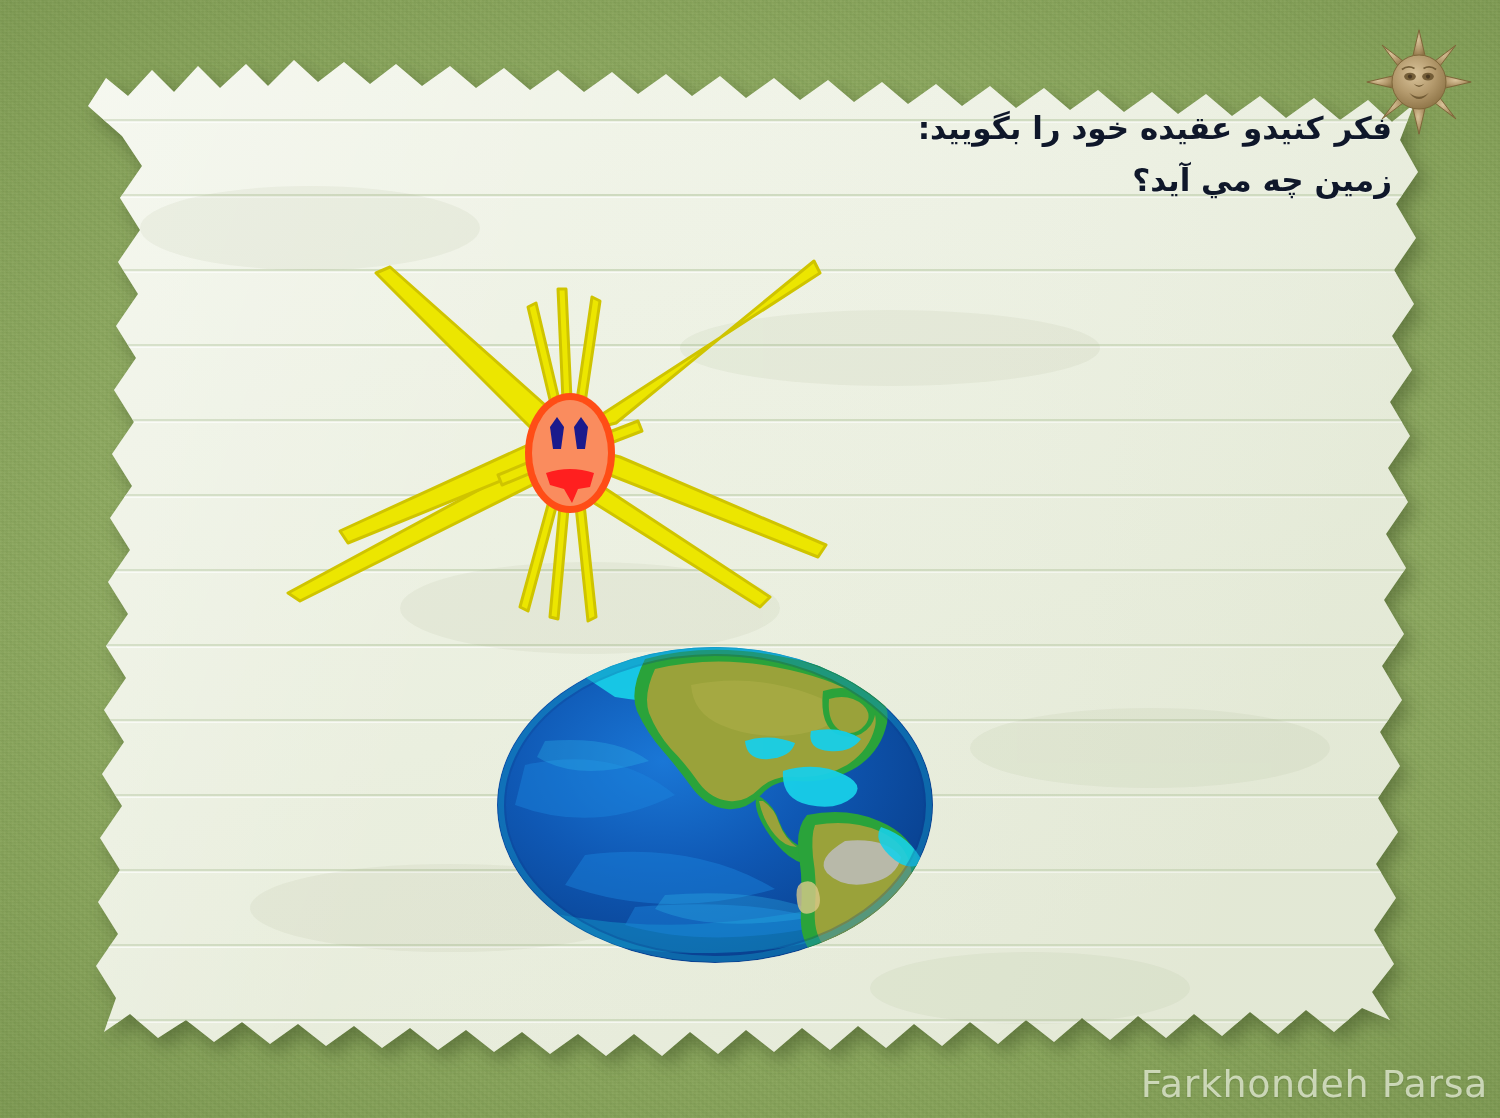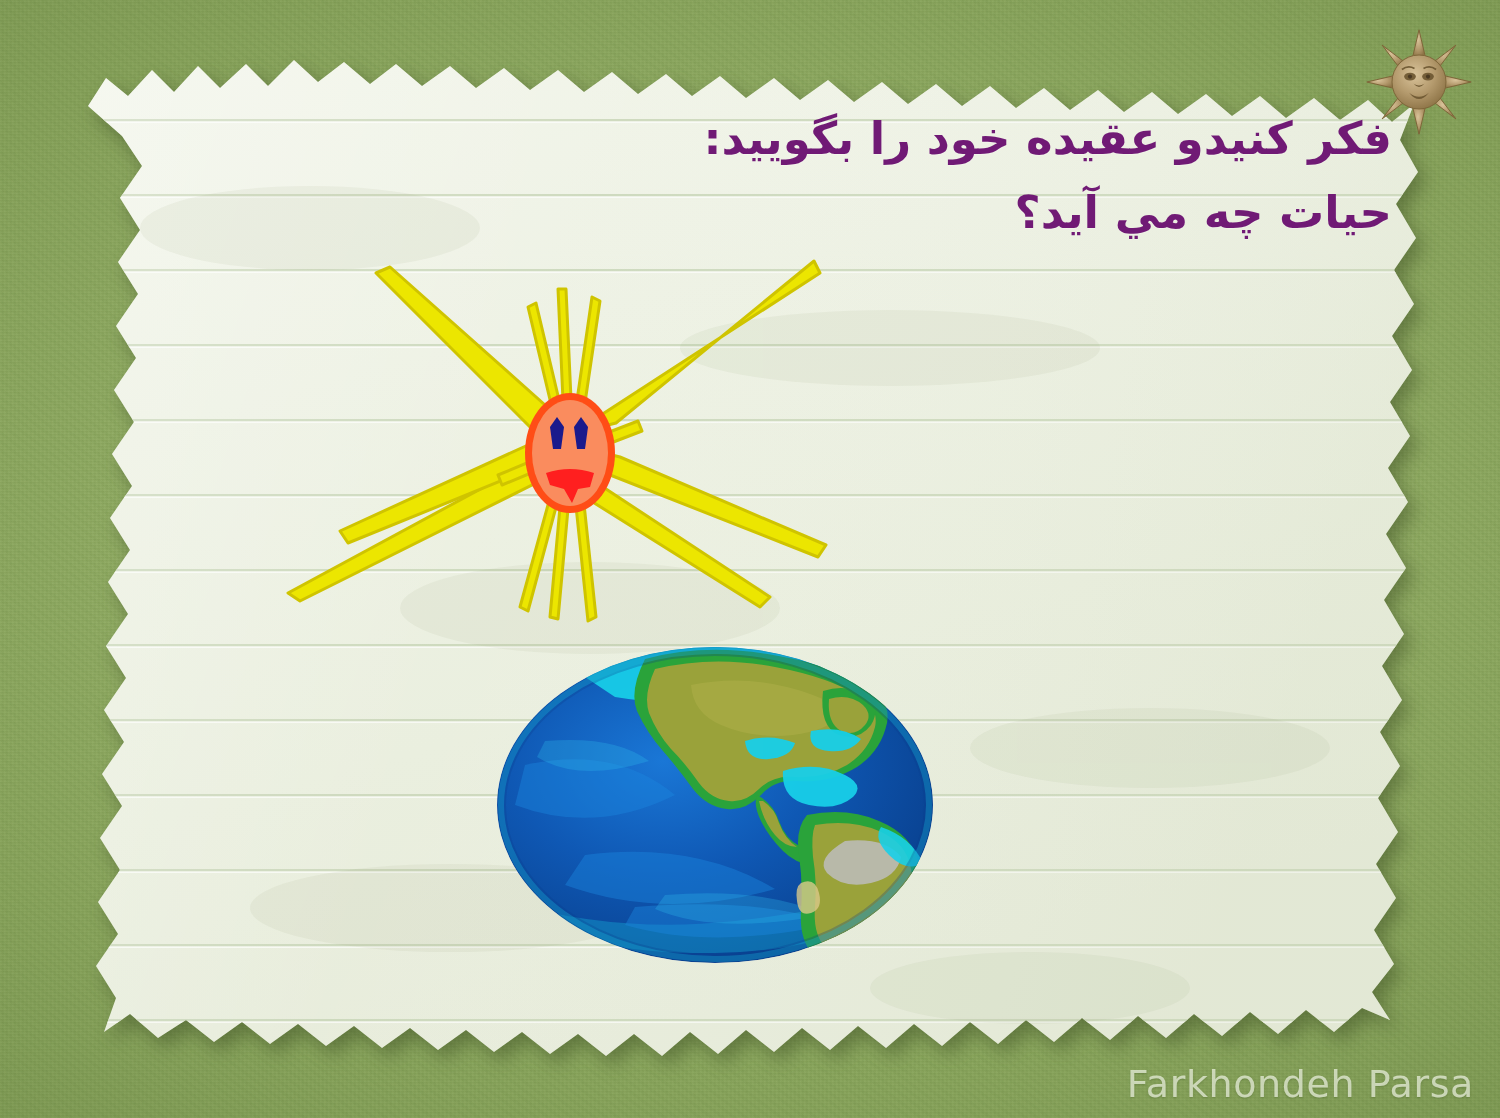--- a/index.html
+++ b/index.html
@@ -60,24 +60,24 @@
     inset: 0;
   }
 
   .text-block {
     position: absolute;
     right: 108px;
     top: 104px;
     width: 1222px;
     text-align: right;
     direction: rtl;
-    color: #701a75;
+    color: #0f172a;
     font-family: "DejaVu Sans", "Liberation Sans", sans-serif;
     font-weight: bold;
-    font-size: 45px;
+    font-size: 31px;
     line-height: 1.55;
     letter-spacing: .2px;
     text-shadow: 0 1px 0 rgba(255,255,255,.25);
   }
   .text-line { display: block; white-space: nowrap; }
   .text-line.l1 { margin-bottom: 4px; }
 
   .deco-sun {
     position: absolute;
     left: 1225px;
@@ -97,21 +97,21 @@
   .globe {
     position: absolute;
     left: 355px;
     top: 645px;
     width: 440px;
     height: 320px;
   }
 
   .credit {
     position: absolute;
-    right: 26px;
+    right: 12px;
     bottom: 12px;
     font-family: "DejaVu Sans", "Liberation Sans", sans-serif;
     font-size: 38px;
     font-weight: 400;
     color: rgba(238,244,226,.72);
     letter-spacing: .6px;
     direction: ltr;
     text-align: right;
     text-shadow: 0 1px 2px rgba(70,95,40,.35);
   }
@@ -226,21 +226,21 @@
           <path d="M54 62 q6 7 12 0 q-6 4 -12 0 Z"></path>
           <path d="M49 72 q11 9 22 0 q-11 14 -22 0 Z"></path>
           <path d="M41 46 q7 -5 14 -1" fill="none" stroke="#6e5832" stroke-width="2"></path>
           <path d="M65 45 q7 -4 14 1" fill="none" stroke="#6e5832" stroke-width="2"></path>
         </g>
       </svg>
     </div>
 
     <div class="text-block">
       <span class="text-line l1">فکر کنیدو عقیده خود را بگویید:</span>
-      <span class="text-line l3">حیات چه مي آید؟</span>
+      <span class="text-line l3">زمین چه مي آید؟</span>
     </div>
 
     <div class="sun-art">
       <svg viewBox="0 0 700 400" width="700" height="400" aria-hidden="true">
         <g fill="#ece600" stroke="#cfc400" stroke-width="3" stroke-linejoin="round">
 
           <polygon points="400,200 368,214 120,348 132,356 380,232"></polygon>
 
           <polygon points="398,192 360,200 172,286 180,298 382,216"></polygon>
 

